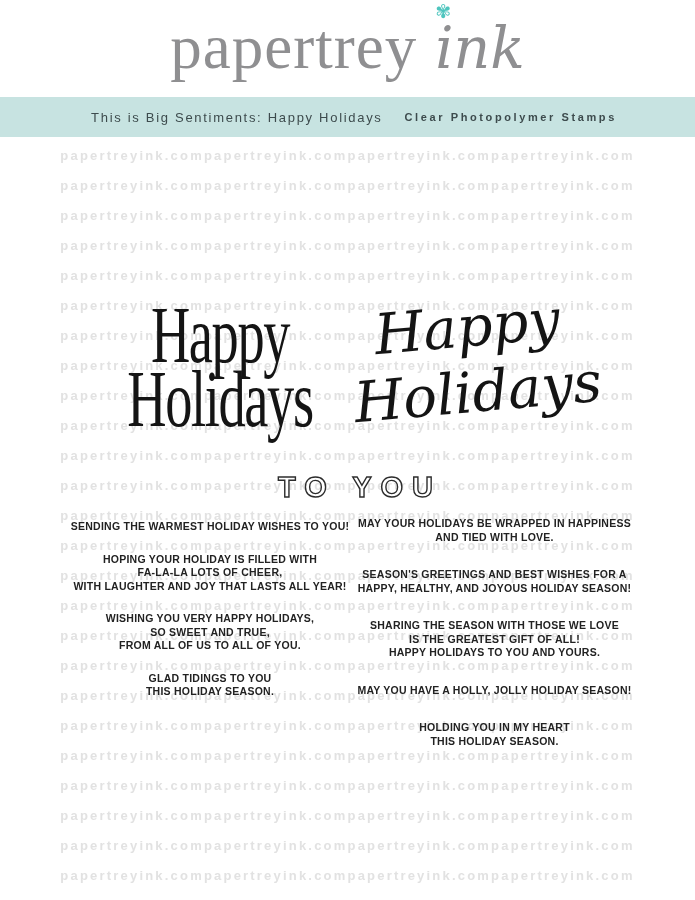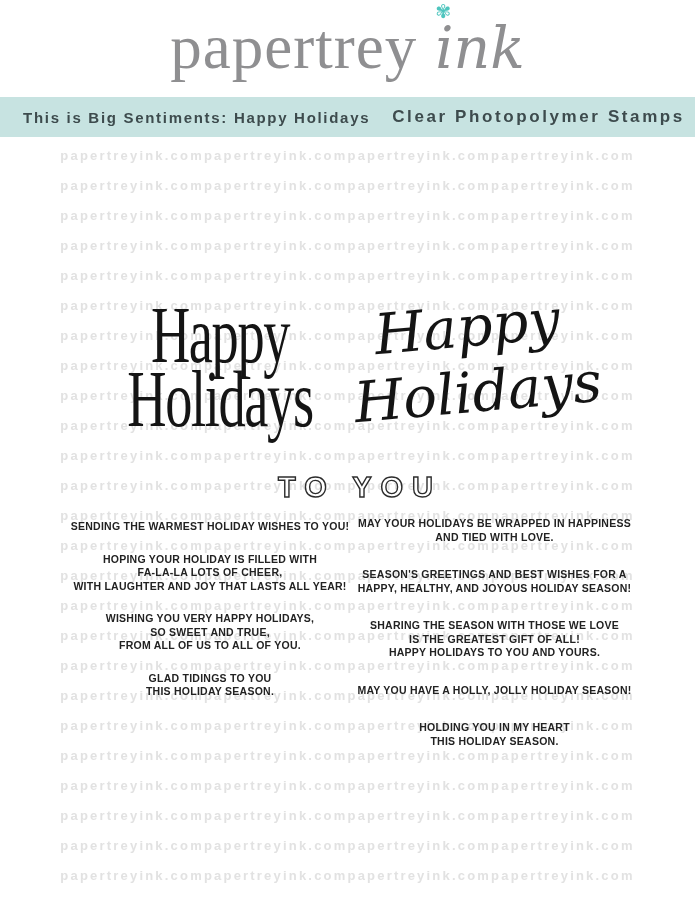--- a/index.html
+++ b/index.html
@@ -36,26 +36,26 @@
   }
 
   
   .banner {
     position: absolute; top: 97px; left: 0; width: 695px; height: 40px;
     background: #c7e3e1;
     display: flex; justify-content: center; align-items: center;
     white-space: nowrap;
   }
   .banner-title {
-    color: #3d4b4d; font-size: 15px; font-weight: 700;
+    color: #3d4b4d; font-size: 13px; font-weight: 400;
     letter-spacing: 1.7px;
     margin-left: 13px;
   }
   .banner-subtitle {
-    color: #3d4b4d; font-size: 17px; font-weight: 600;
+    color: #3d4b4d; font-size: 11px; font-weight: 600;
     letter-spacing: 2.6px; margin-left: 22px;
   }
 
   
   .watermark-layer {
     position: absolute; top: 140px; left: 0; right: 0; bottom: 0;
     overflow: hidden; z-index: 0;
   }
   .wm-row {
     height: 30px;

